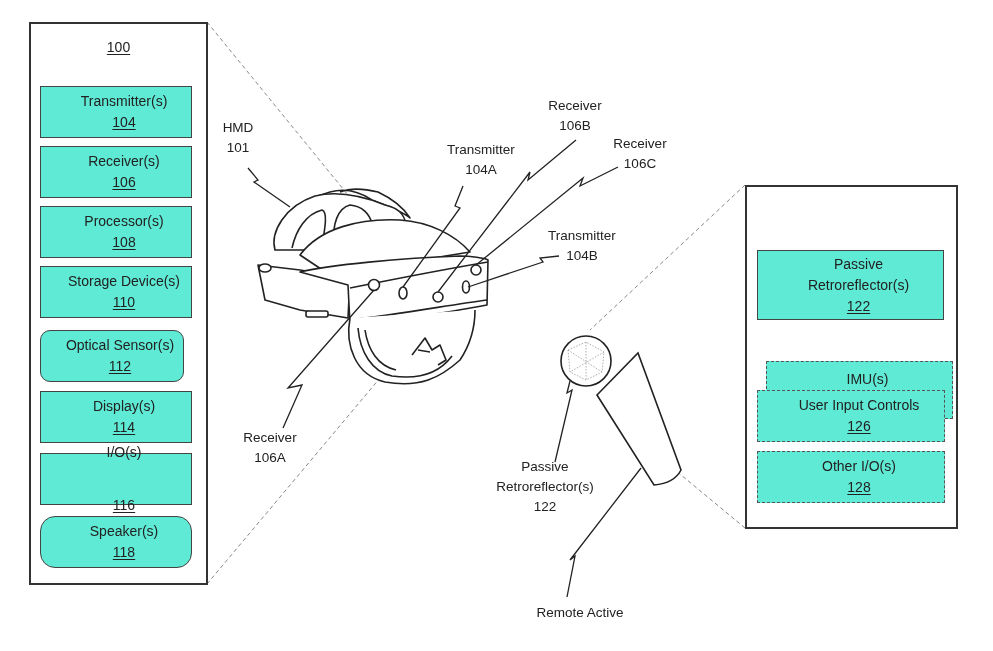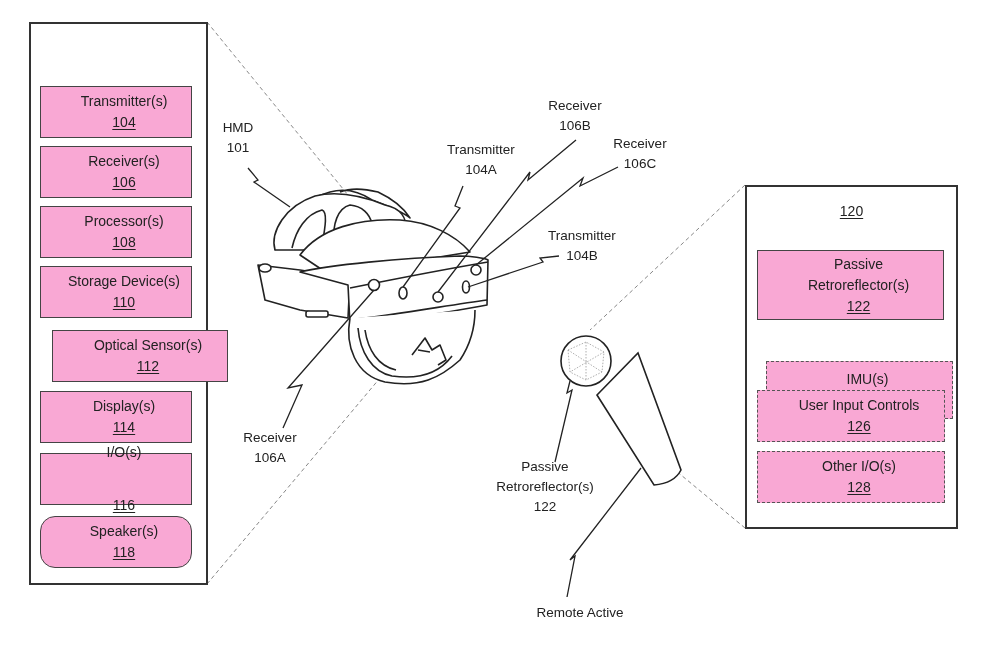--- a/index.html
+++ b/index.html
@@ -1,21 +1,21 @@
 <!DOCTYPE html>
 <html><head>
 <meta charset="utf-8">
 <style>
   html, body { margin:0; padding:0; background:#ffffff; }
   body { width:993px; height:651px; position:relative; overflow:hidden;
          font-family:"Liberation Sans", "DejaVu Sans", sans-serif; color:#222; }
   .outer { position:absolute; border:2px solid #333; box-sizing:border-box; background:#fff; }
   .box { position:absolute; border:1.5px solid #444; box-sizing:border-box;
          display:flex; flex-direction:column; align-items:center; justify-content:center;
-         font-size:14px; line-height:21px; text-align:center; background:#f9a8d4;padding-left:16px; }
+         font-size:14px; line-height:21px; text-align:center; background:#5eead4;padding-left:16px; }
   .box.dashed { border:1.5px dashed #555; }
   .num { text-decoration:underline; text-underline-offset:2px; }
   .title { position:absolute; text-align:center; font-size:14px; line-height:21px; }
   .lbl { position:absolute; text-align:center; font-size:13.5px; line-height:20px; white-space:nowrap; }
   svg.draw { position:absolute; left:0; top:0; }
 </style>
 </head>
 <body>
 
 <svg class="draw" width="993" height="651" viewBox="0 0 993 651">
@@ -74,59 +74,59 @@
     <path d="M618,167 L580,186 L583,178 L476,265"></path>
     <path d="M559,256 L540,258 L543,262 L468,287"></path>
     <path d="M374,290 L288,388 L302,385 L283,428"></path>
     <path d="M570,381 L567,393 L572,390 L555,462"></path>
     <path d="M641,468 L570,560 L575,556 L567,597"></path>
   </g>
 </svg>
 
 <div class="outer" style="left:29px; top:22px; width:179px; height:563px;">
   <div class="title" style="left:0; right:0; top:13px;">
+    <div class="num">100</div>
   </div>
 </div>
 
 <div class="box" style="left:40px; top:86px; width:152px; height:52px;">
   <div>Transmitter(s)</div>
   <div class="num">104</div>
 </div>
 <div class="box" style="left:40px; top:146px; width:152px; height:52px;">
   <div>Receiver(s)</div>
   <div class="num">106</div>
 </div>
 <div class="box" style="left:40px; top:206px; width:152px; height:52px;">
   <div>Processor(s)</div>
   <div class="num">108</div>
 </div>
 <div class="box" style="left:40px; top:266px; width:152px; height:52px;">
   <div>Storage Device(s)</div>
   <div class="num">110</div>
 </div>
-<div class="box" style="left:52px; top:330px; width:176px; height:52px;">
+<div class="box" style="left:40px; top:330px; width:144px; height:52px;border-radius:10px;">
   <div>Optical Sensor(s)</div>
   <div class="num">112</div>
 </div>
 <div class="box" style="left:40px; top:391px; width:152px; height:52px;">
   <div>Display(s)</div>
   <div class="num">114</div>
 </div>
 <div class="box" style="left:40px; top:453px; width:152px; height:52px;gap:32px;">
   <div>I/O(s)</div>
   <div class="num">116</div>
 </div>
 <div class="box" style="left:40px; top:516px; width:152px; height:52px;border-radius:15px;">
   <div>Speaker(s)</div>
   <div class="num">118</div>
 </div>
 
 <div class="outer" style="left:745px; top:185px; width:213px; height:344px;">
   <div class="title" style="left:0; right:0; top:14px;">
-    <div class="num">120</div>
   </div>
 </div>
 
 <div class="box" style="left:757px; top:250px; width:187px; height:70px;">
   <div>Passive</div>
   <div>Retroreflector(s)</div>
   <div class="num">122</div>
 </div>
 <div class="box dashed" style="left:766px; top:329px; width:187px; height:58px;margin-top:32px;">
   <div>IMU(s)</div>

